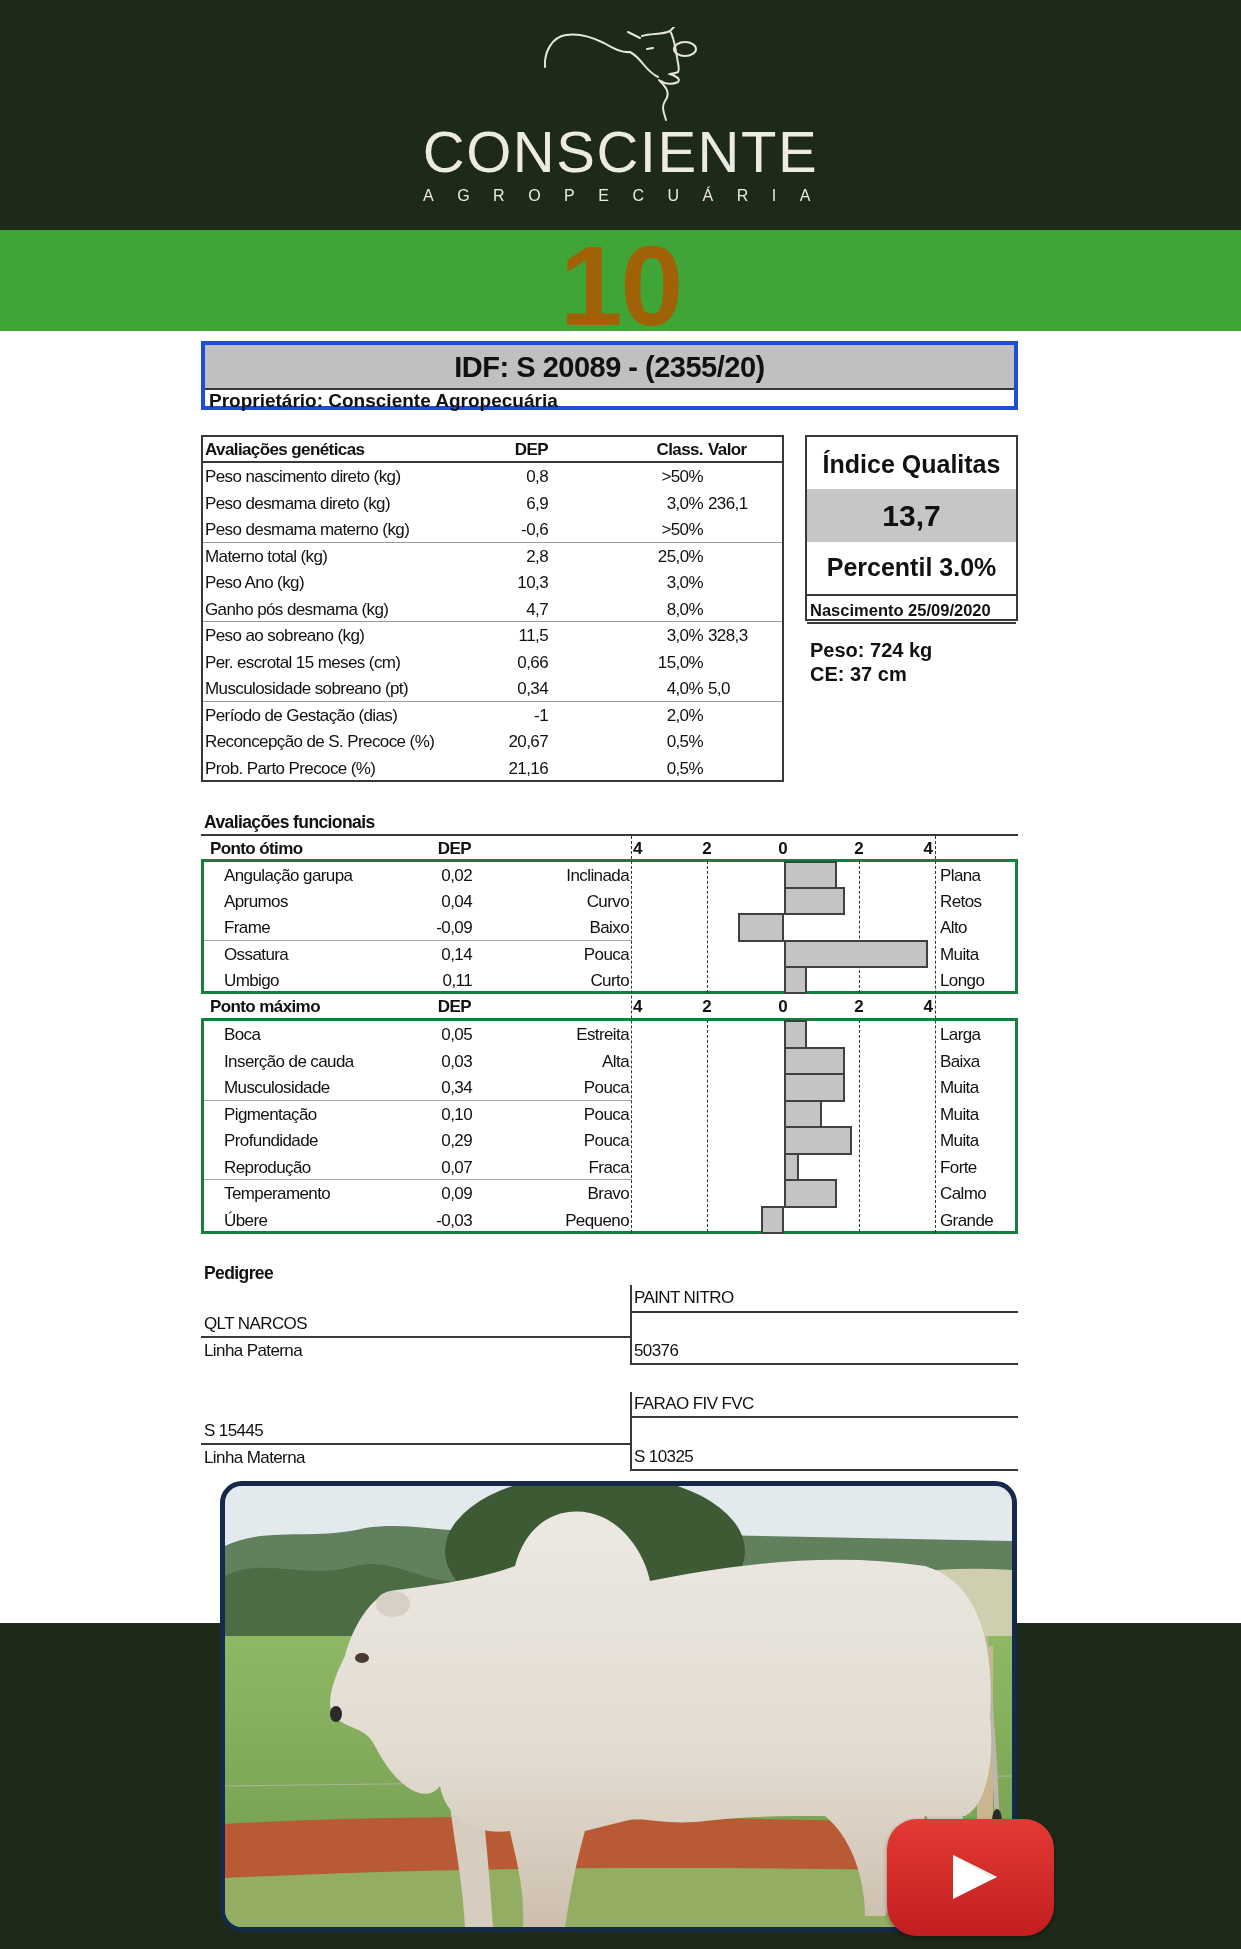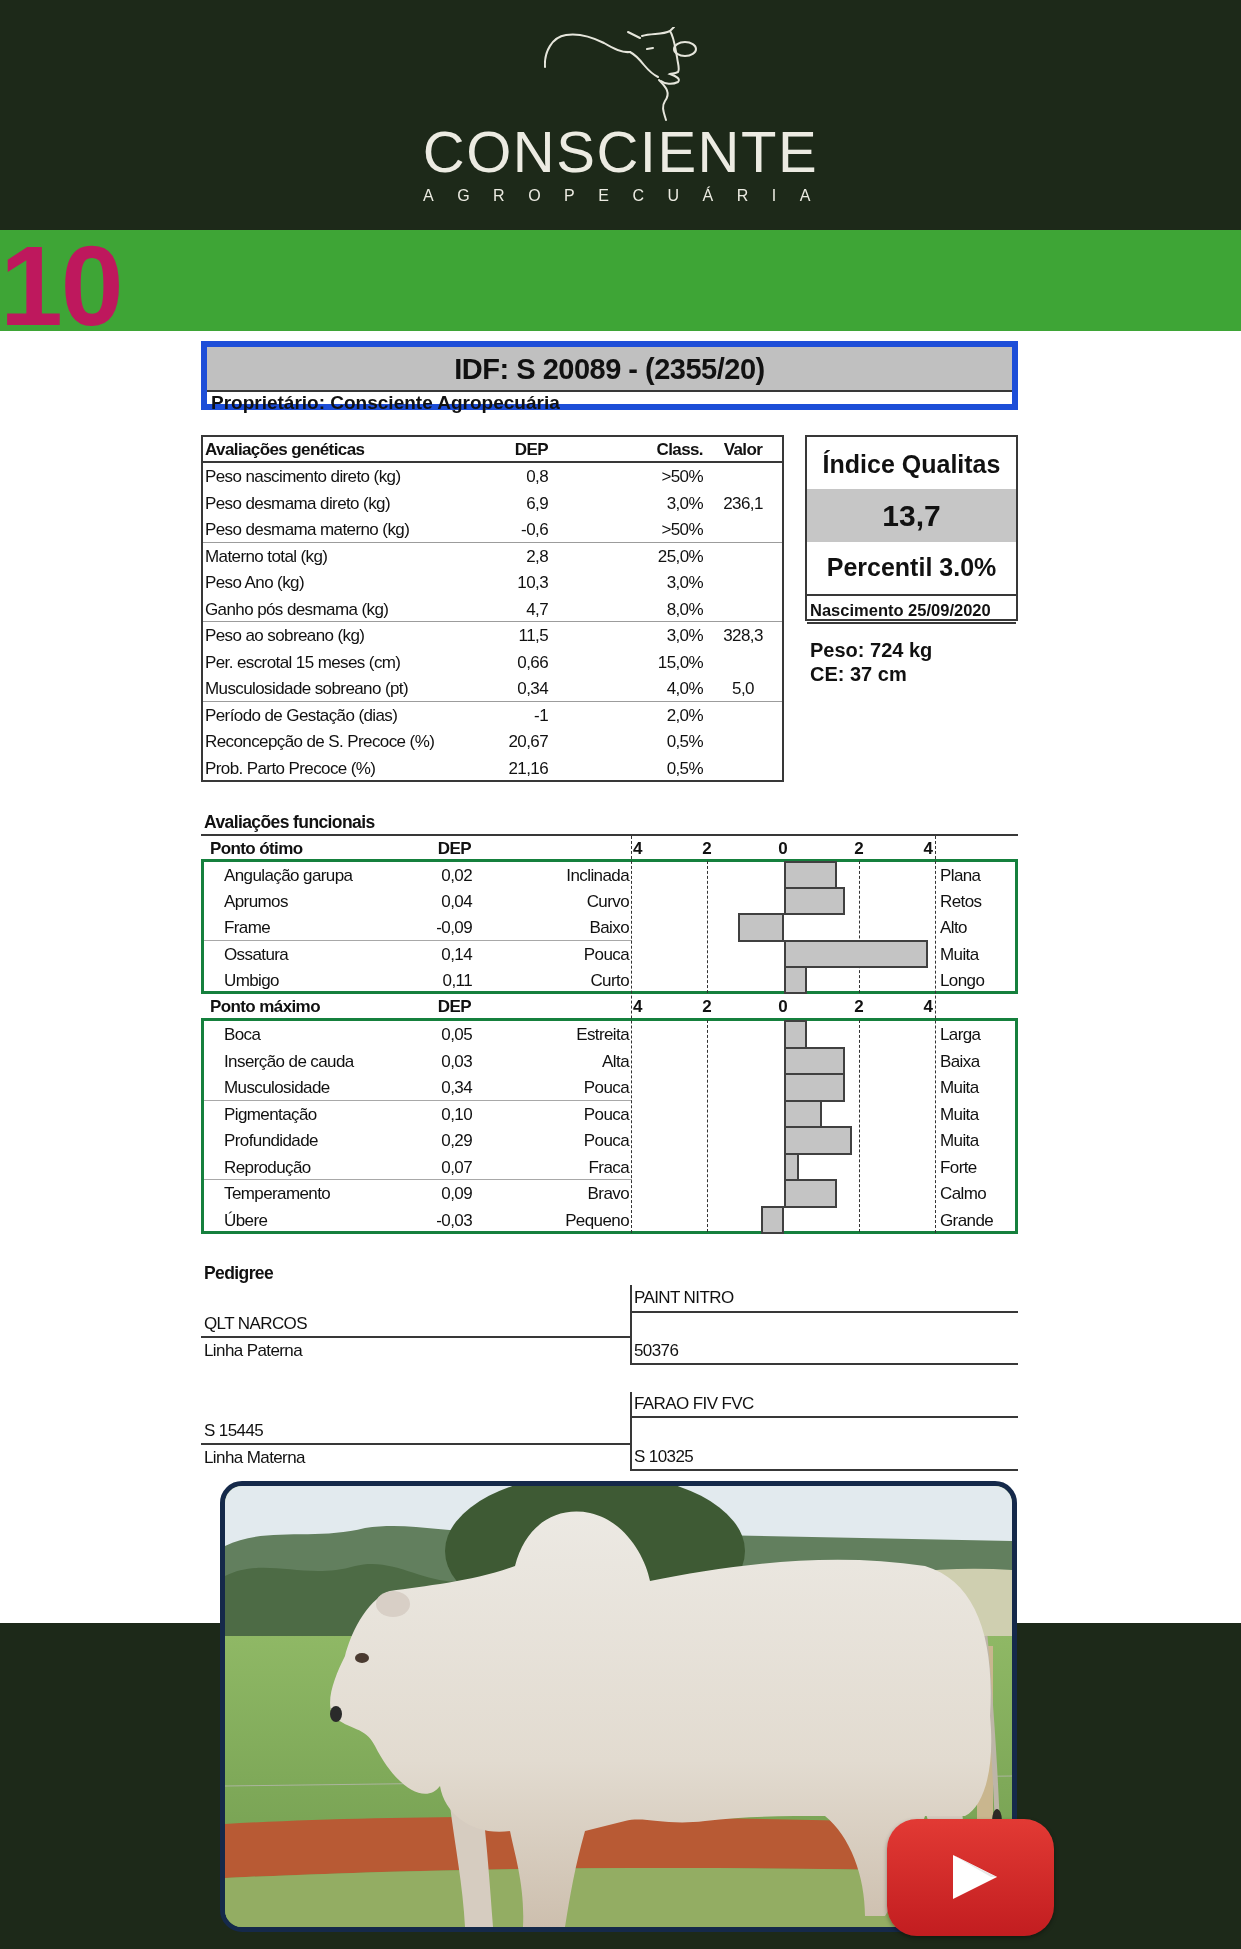--- a/index.html
+++ b/index.html
@@ -13,44 +13,44 @@
   .band-bottom { left: 0; top: 1623px; width: 1241px; height: 326px; background: #1d2919; }
   .logo-svg { left: 544px; top: 27px; width: 160px; height: 95px; }
   .brand-name {
     left: 0; width: 1241px; top: 122px; text-align: center; color: #ecebe2;
     font-size: 58px; letter-spacing: 1.5px; line-height: 60px; font-weight: normal;
   }
   .brand-sub {
     left: 423px; top: 186px; color: #ecebe2; font-size: 16px; letter-spacing: 23.5px; line-height: 20px;
   }
   .lot-number {
-    left: 0; top: 232px; width: 1241px; height: 99px; text-align: left; color: #be185d;
+    left: 0; top: 232px; width: 1241px; height: 99px; text-align: center; color: #a16207;
     font-size: 113px; font-weight: bold; line-height: 108px; letter-spacing: -2px;
   }
 
   
-  .idf-box { left: 201px; top: 341px; width: 817px; height: 69px; box-sizing: border-box; border: 6px solid #1d4ed8; }
+  .idf-box { left: 201px; top: 341px; width: 817px; height: 69px; box-sizing: border-box; border: 4px solid #1d4ed8; }
   .idf-title {
     height: 43px; background: #c0c0c0; border-bottom: 2px solid #383838; text-align: center;
     font-weight: bold; font-size: 29px; line-height: 44px; letter-spacing: -0.5px;
   }
   .idf-owner { height: 36px; padding-left: 4px; font-weight: bold; font-size: 19px; line-height: 21px; }
 
   
   .gen-table { left: 201px; top: 435px; width: 583px; height: 347px; box-sizing: border-box; border: 2px solid #383838; }
   .gen-head { position: relative; height: 24px; border-bottom: 2px solid #383838; }
   .gen-row { position: relative; height: 26.5px; }
   .gen-row.sep { box-shadow: inset 0 -1px 0 #9c9c9c; }
   .cell { position: absolute; top: 0; white-space: nowrap; font-size: 17px; letter-spacing: -0.6px; }
   .gen-head .cell { line-height: 25px; font-weight: bold; }
   .gen-row .cell { line-height: 27px; }
   .c-name { left: 2px; }
   .c-dep { left: 250px; width: 95px; text-align: right; }
   .c-class { left: 400px; width: 100px; text-align: right; }
-  .c-val { left: 505px; width: 70px; text-align: center; }
+  .c-val { left: 505px; width: 70px; text-align: left; }
 
   
   .q-box { left: 805px; top: 435px; width: 213px; height: 186px; box-sizing: border-box; border: 2px solid #383838; }
   .q-title { height: 52px; line-height: 54px; text-align: center; font-weight: bold; font-size: 25px; }
   .q-value { height: 53px; line-height: 54px; text-align: center; font-weight: bold; font-size: 30px; background: #c6c6c6; }
   .q-pct { height: 52px; line-height: 50px; text-align: center; font-weight: bold; font-size: 25px; border-bottom: 2px solid #383838; }
   .q-birth { height: 26px; line-height: 28px; padding-left: 3px; font-weight: bold; font-size: 16.5px; border-bottom: 2px solid #383838; white-space: nowrap; }
   .q-line { padding-left: 3px; font-weight: bold; font-size: 20px; line-height: 24px; }
 
   

